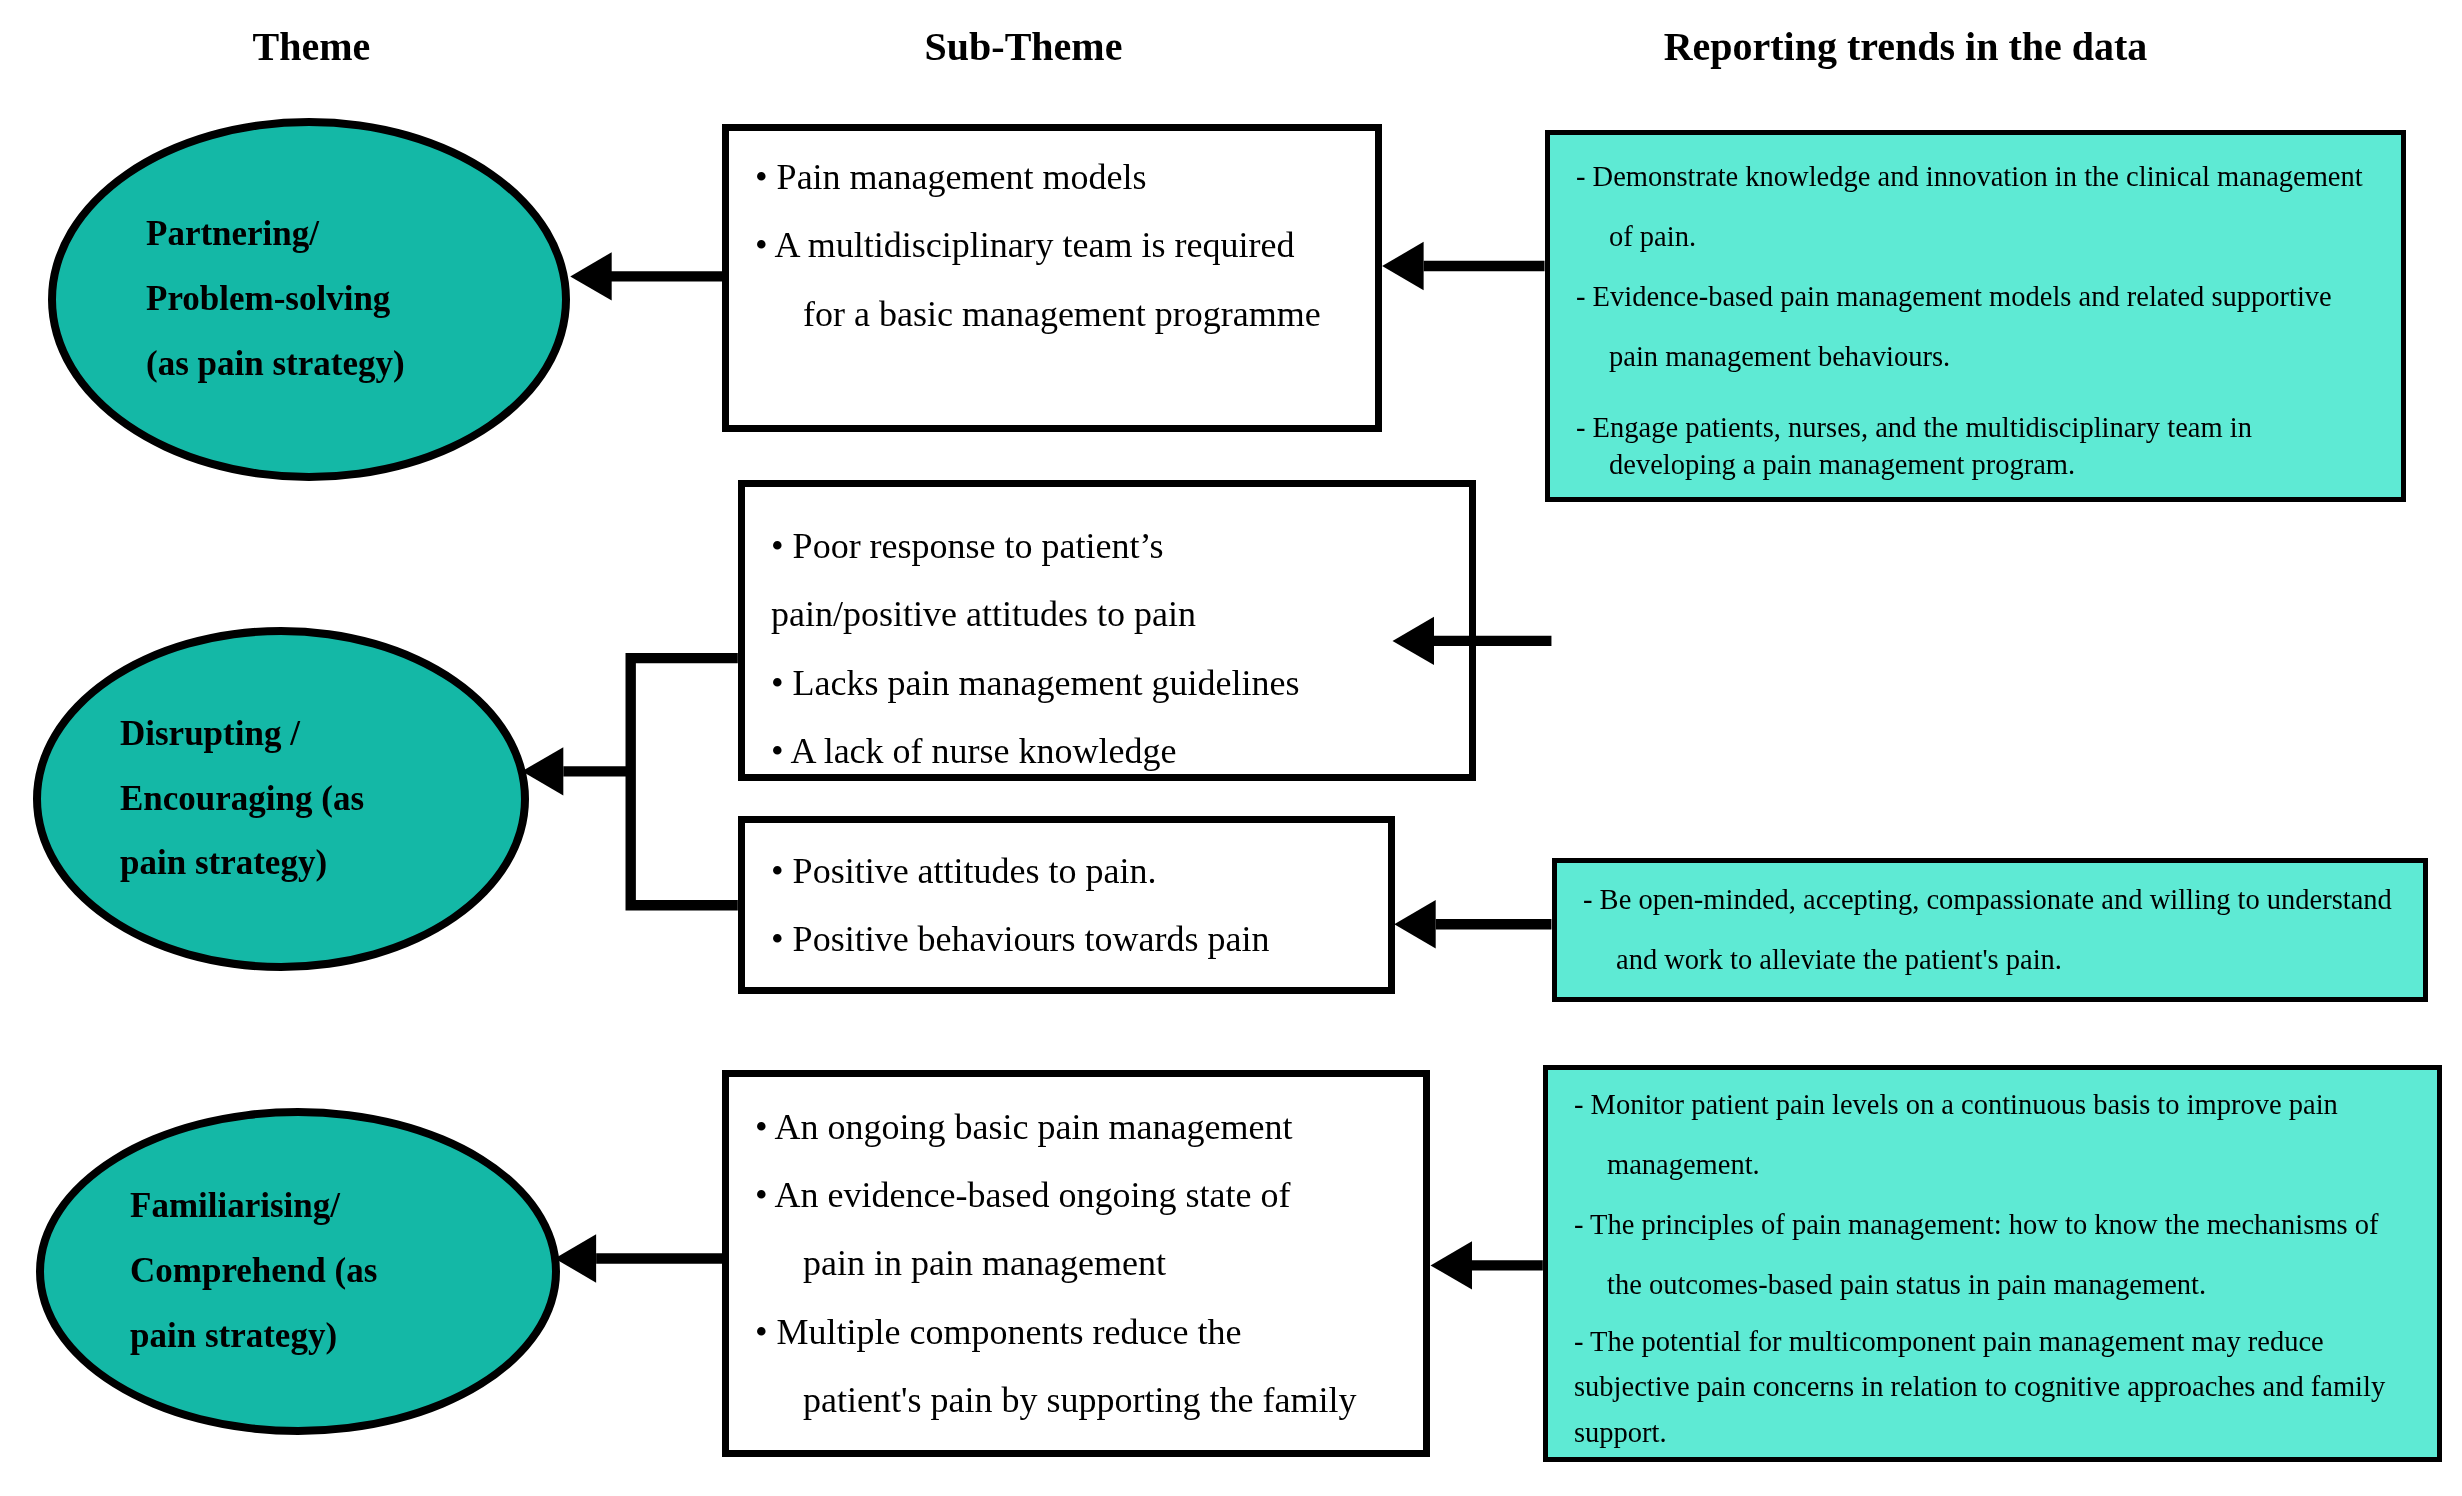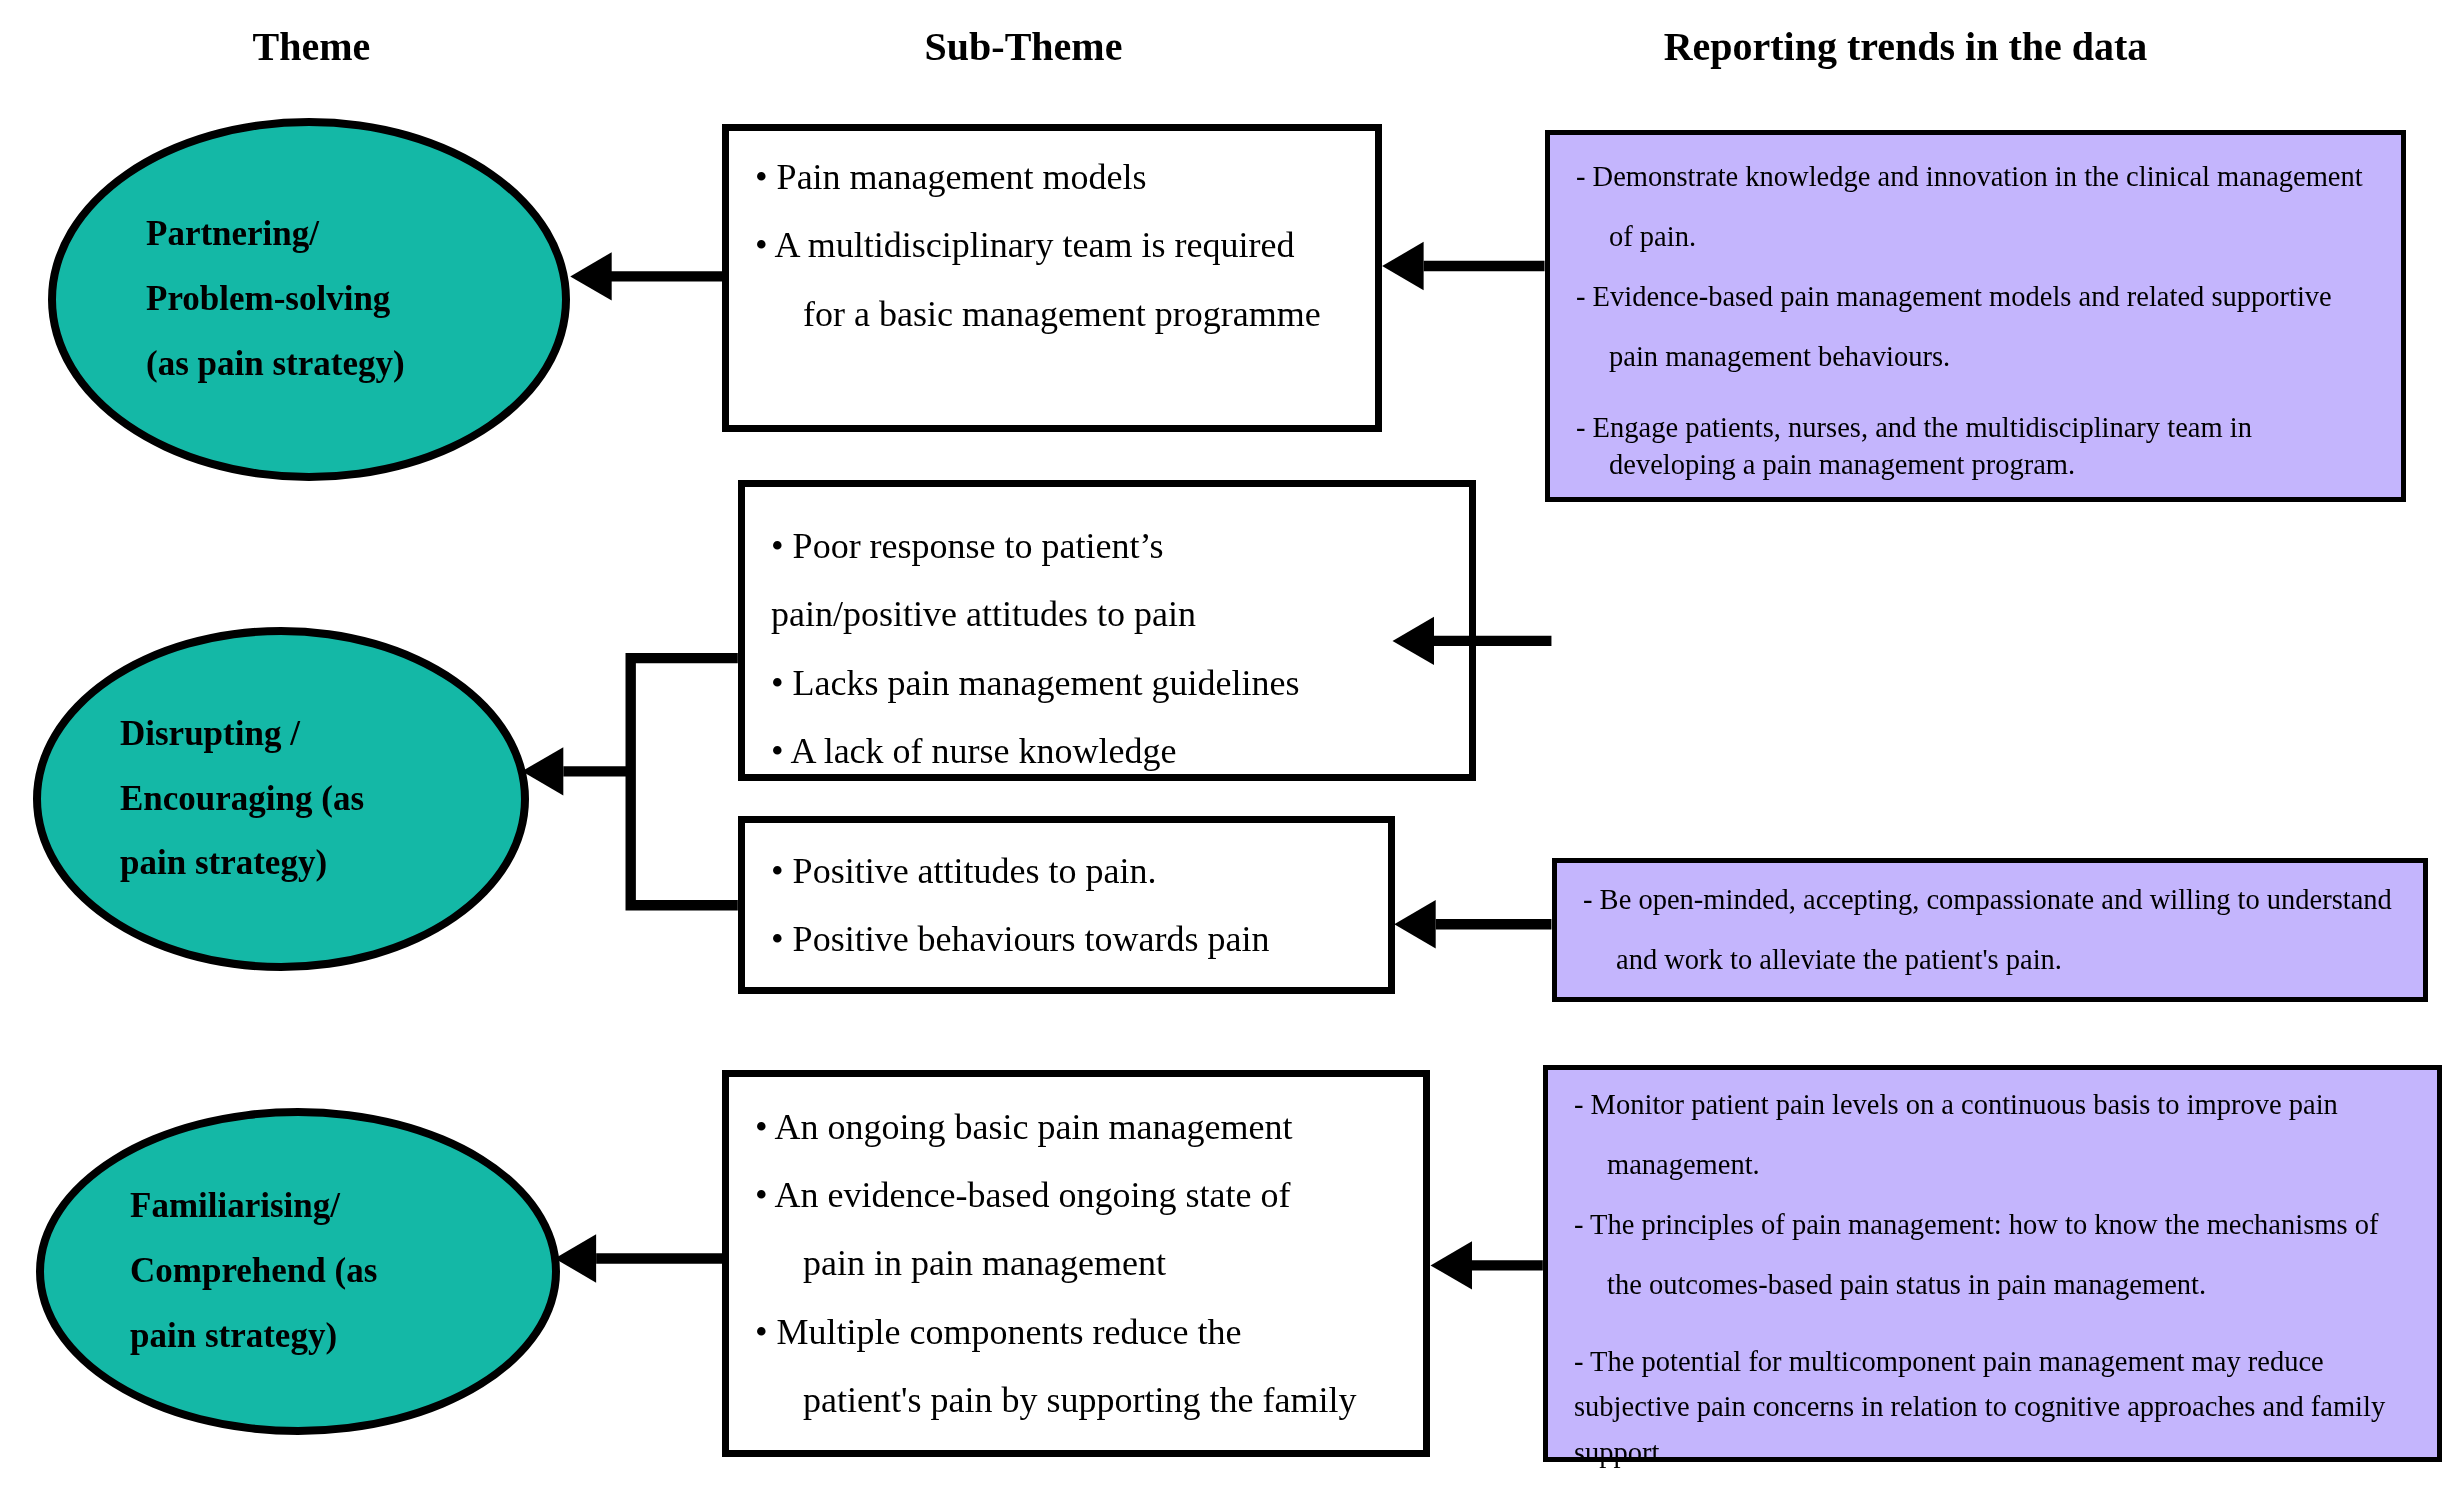--- a/index.html
+++ b/index.html
@@ -71,37 +71,37 @@
     white-space: pre-line;
     line-height: 1.9;
     padding-left: 48px;
     text-indent: -48px;
   }
   .sitem.flush { padding-left: 0; text-indent: 0; }
 
   .rbox {
     position: absolute;
     border: 5.2px solid #000;
-    background: #c4b5fd;
+    background: #5eead4;
     box-sizing: border-box;
     font-size: 28.5px;
     padding-right: 7px;
   }
   .r1 { left: 1545px; top: 130px;  width: 861px;  height: 372px; padding-top: 12px; }
   .r2 { left: 1552px; top: 564px;  width: 866px; height: 263px; padding-top: 7px;  }
   .r3 { left: 1552px; top: 858px;  width: 876px; height: 144px; padding-top: 7px;  }
   .r4 { left: 1543px; top: 1065px; width: 899px; height: 397px; padding-top: 5.2px;  }
   .ritem {
     white-space: pre-line;
     line-height: 2.1;
     padding-left: 59px;
     text-indent: -33px;
   }
   .ritem.snug  { line-height: 1.3; margin-top: 23px; }
-  .ritem.snug4 { line-height: 1.6; margin-top: 24px; }
+  .ritem.snug4 { line-height: 1.6; margin-top: 4px; }
   .ritem.flush { padding-left: 26px; text-indent: 0; }
 
   svg.connectors {
     position: absolute;
     left: 0; top: 0;
     width: 2462px;
     height: 1496px;
     pointer-events: none;
   }
   svg.connectors line, svg.connectors polyline {

